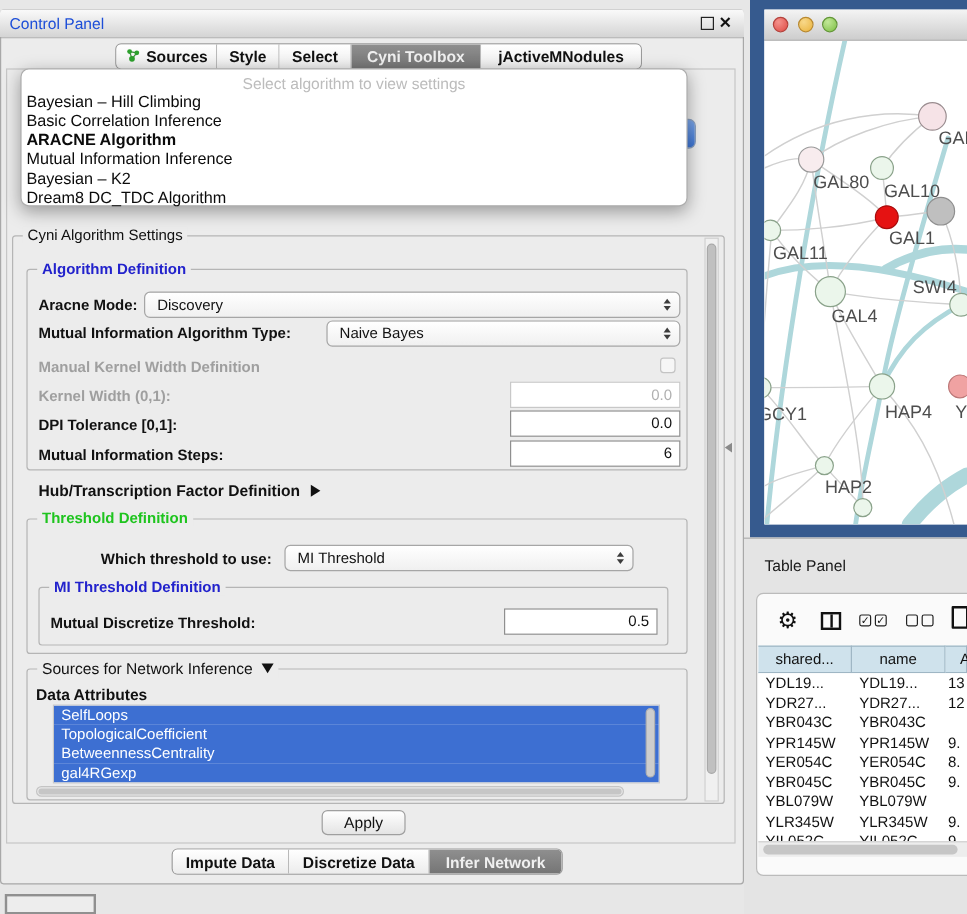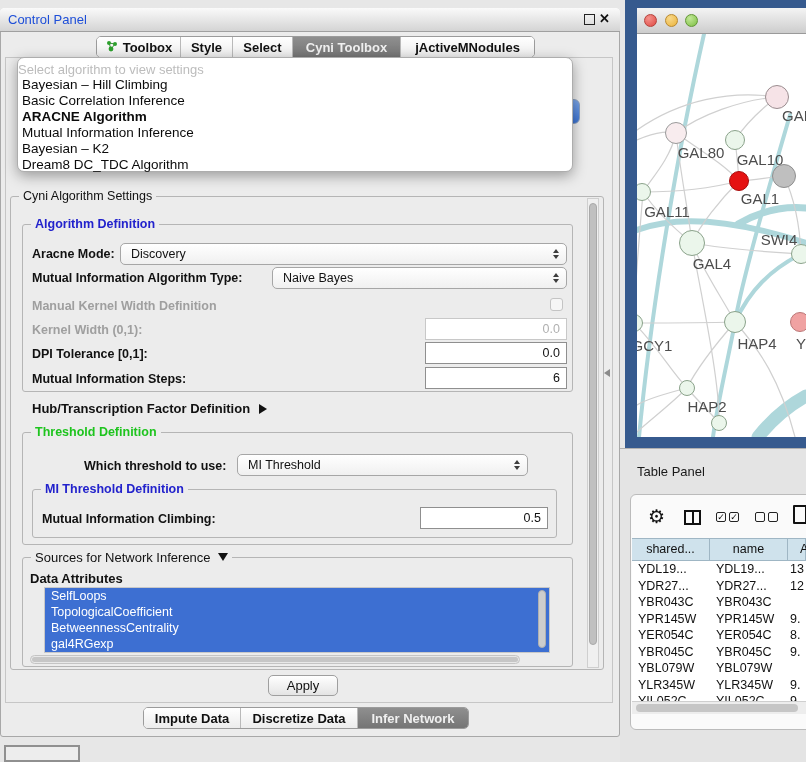--- a/index.html
+++ b/index.html
@@ -23,21 +23,21 @@
   .seg .tab{display:flex;align-items:center;justify-content:center;font-size:13px;font-weight:600;color:#111;
      background:linear-gradient(#ffffff,#ececec);border-right:1px solid #b9b9b9;box-sizing:border-box;white-space:nowrap;}
   .seg .tab:last-child{border-right:none;}
   .seg .tab.sel{background:linear-gradient(#8f8f8f,#757575);color:#f0f0f0;}
   #toptabs{left:96px;top:36px;}
   #bottabs{left:143px;top:707px;text-align:center;}
 
   
   #dropdown{left:17px;top:57px;width:556px;height:115px;background:#ffffff;border:1px solid #adadad;border-radius:7px;
      box-shadow:0 4px 14px rgba(0,0,0,.35);z-index:10;box-sizing:border-box;padding-top:5px;}
-  #dropdown .ph{display:block;font-size:13px;color:#bcbcbc;height:14px;line-height:14px;}
+  #dropdown .ph{display:block;text-align:center;font-size:13px;color:#bcbcbc;height:14px;line-height:14px;}
   #dropdown .it{display:block;font-size:13.5px;color:#0b0b0b;height:16px;line-height:16px;padding-left:4px;white-space:nowrap;}
   #dropdown .it.sel{font-weight:bold;}
 
   
   #bg-combo{left:35px;top:168px;width:542px;height:24px;background:#fdfdfd;border:1px solid #a8a8a8;border-radius:6px;
      z-index:5;box-sizing:border-box;font-size:12.5px;color:#b8b8b8;line-height:22px;padding-left:12px;}
   #bg-combo-cap{left:558px;top:99px;width:22px;height:25px;border:1px solid #8aa0c0;border-radius:6px;
      background:linear-gradient(#7aa5e8,#3c74d4);z-index:5;box-sizing:border-box;}
 
   
@@ -140,21 +140,21 @@
       <span id="netico">
         <svg width="13" height="13">
             <line x1="4" y1="4" x2="10" y2="5" stroke="#3a8a3a"></line>
             <line x1="4" y1="4" x2="6" y2="10" stroke="#3a8a3a"></line>
             <line x1="10" y1="5" x2="6" y2="10" stroke="#3a8a3a"></line>
             <circle cx="4" cy="4" r="2" fill="#2da02d"></circle>
             <circle cx="10" cy="5" r="2" fill="#2da02d"></circle>
             <circle cx="6" cy="10" r="2.4" fill="#2da02d"></circle>
           </svg>
       </span>
-      <span>Toolbox</span>
+      <span>Sources</span>
     </div>
     <div class="tab" style="width:52px;">
         <span>Style</span>
       </div>
     <div class="tab" style="width:60px;">
         <span>Select</span>
       </div>
     <div class="tab sel" style="width:108px;">
         <span>Cyni Toolbox</span>
       </div>
@@ -231,21 +231,21 @@
     <span>MI Threshold</span>
     <span class="stp">
         <i class="u"></i>
         <i class="d"></i>
       </span>
   </div>
 
   <div class="abs grp" style="left:32px;top:489px;width:525px;height:49px;">
     <span class="grp-t t-blue">MI Threshold Definition</span>
   </div>
-  <div class="abs lbl" style="left:42px;top:512px;">Mutual Information Climbing:</div>
+  <div class="abs lbl" style="left:42px;top:512px;">Mutual Discretize Threshold:</div>
   <div class="abs field" style="left:420px;top:507px;width:128px;">
     <span>0.5</span>
   </div>
 
   <div class="abs grp" style="left:22px;top:557px;width:551px;height:110px;">
     <span class="grp-t t-black" style="font-size:13px;"><span>Sources for Network Inference</span><span class="tri-d"></span></span>
   </div>
   <div class="abs lbl" style="left:30px;top:571px;font-size:13px;">Data Attributes</div>
 
   <div id="attr-list" class="abs">

